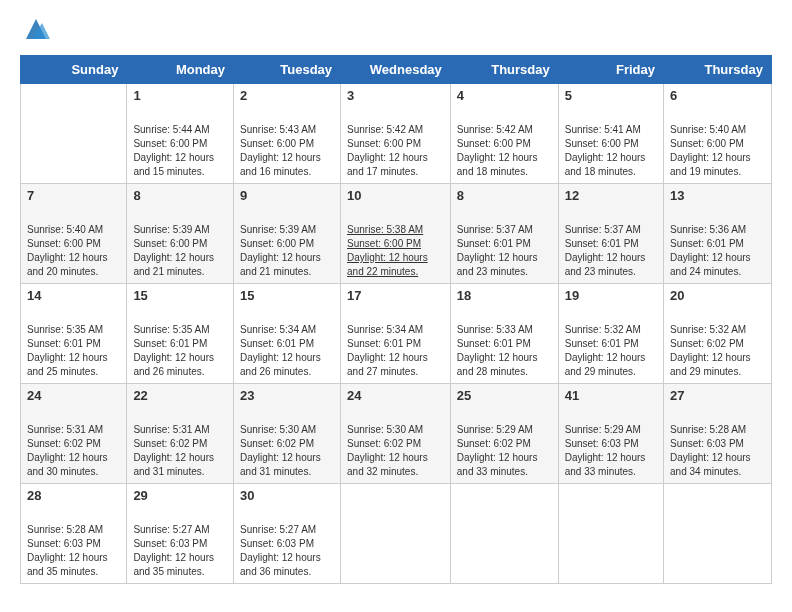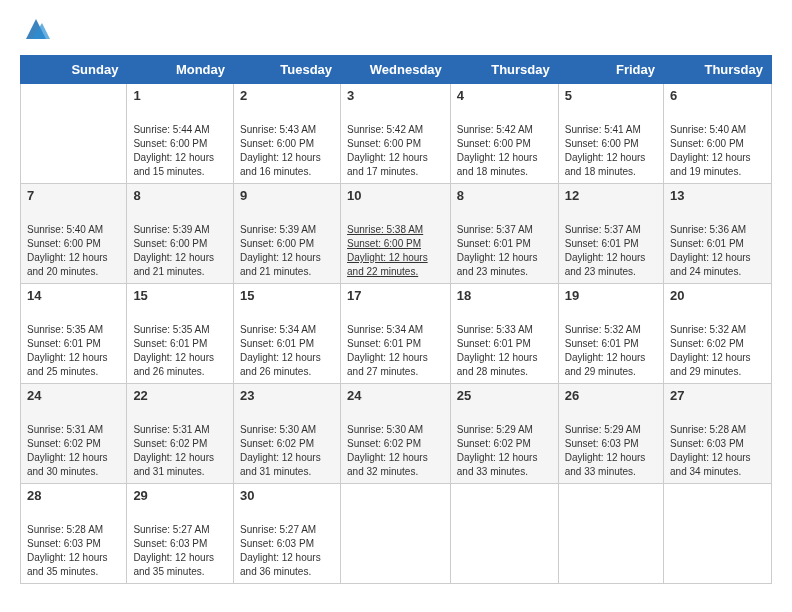--- a/index.html
+++ b/index.html
@@ -317,21 +317,21 @@
 and 32 minutes.</div>
           </td>
           <td>
             <span class="day-num">25</span>
             <div class="day-info" style="white-space: pre-line;">Sunrise: 5:29 AM
 Sunset: 6:02 PM
 Daylight: 12 hours
 and 33 minutes.</div>
           </td>
           <td>
-            <span class="day-num">26</span>
+            <span class="day-num">41</span>
             <div class="day-info" style="white-space: pre-line;">Sunrise: 5:29 AM
 Sunset: 6:03 PM
 Daylight: 12 hours
 and 33 minutes.</div>
           </td>
           <td>
             <span class="day-num">27</span>
             <div class="day-info" style="white-space: pre-line;">Sunrise: 5:28 AM
 Sunset: 6:03 PM
 Daylight: 12 hours

